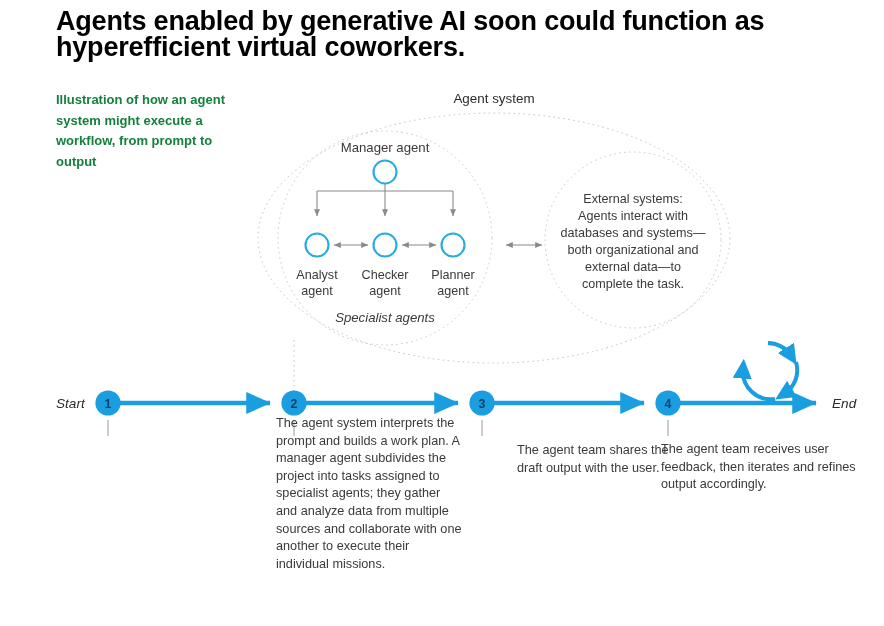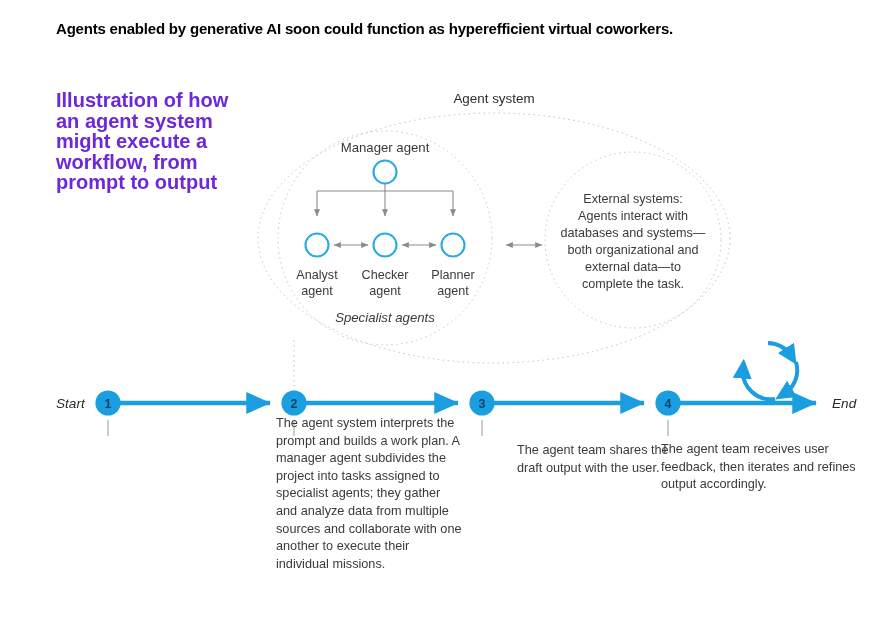--- a/index.html
+++ b/index.html
@@ -21,36 +21,36 @@
     left: 0; top: 0;
     width: 884px;
     height: 626px;
   }
 
   .title {
     position: absolute;
     left: 56px;
     top: 8px;
     width: 790px;
-    font-size: 15px;
+    font-size: 27px;
     font-weight: bold;
-    line-height: 41px;
+    line-height: 26px;
     letter-spacing: -0.2px;
     color: #000000;
   }
 
   .subtitle {
     position: absolute;
     left: 56px;
     top: 90px;
     width: 195px;
-    font-size: 20px;
+    font-size: 13px;
     font-weight: bold;
     line-height: 20.6px;
-    color: #6d28d9;
+    color: #15803d;
   }
 
   svg.canvas {
     position: absolute;
     left: 0;
     top: 0;
     width: 884px;
     height: 626px;
   }
 

